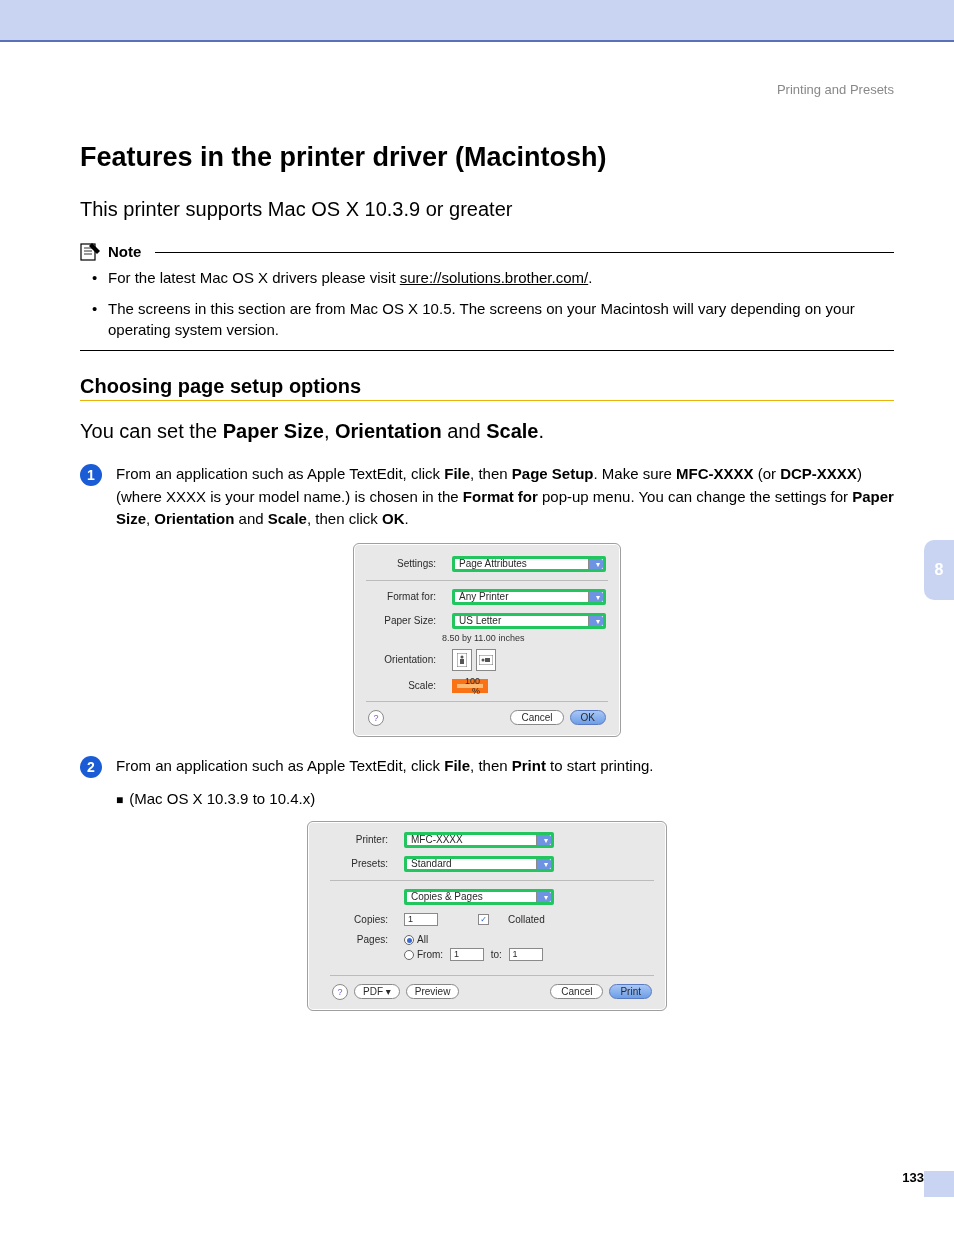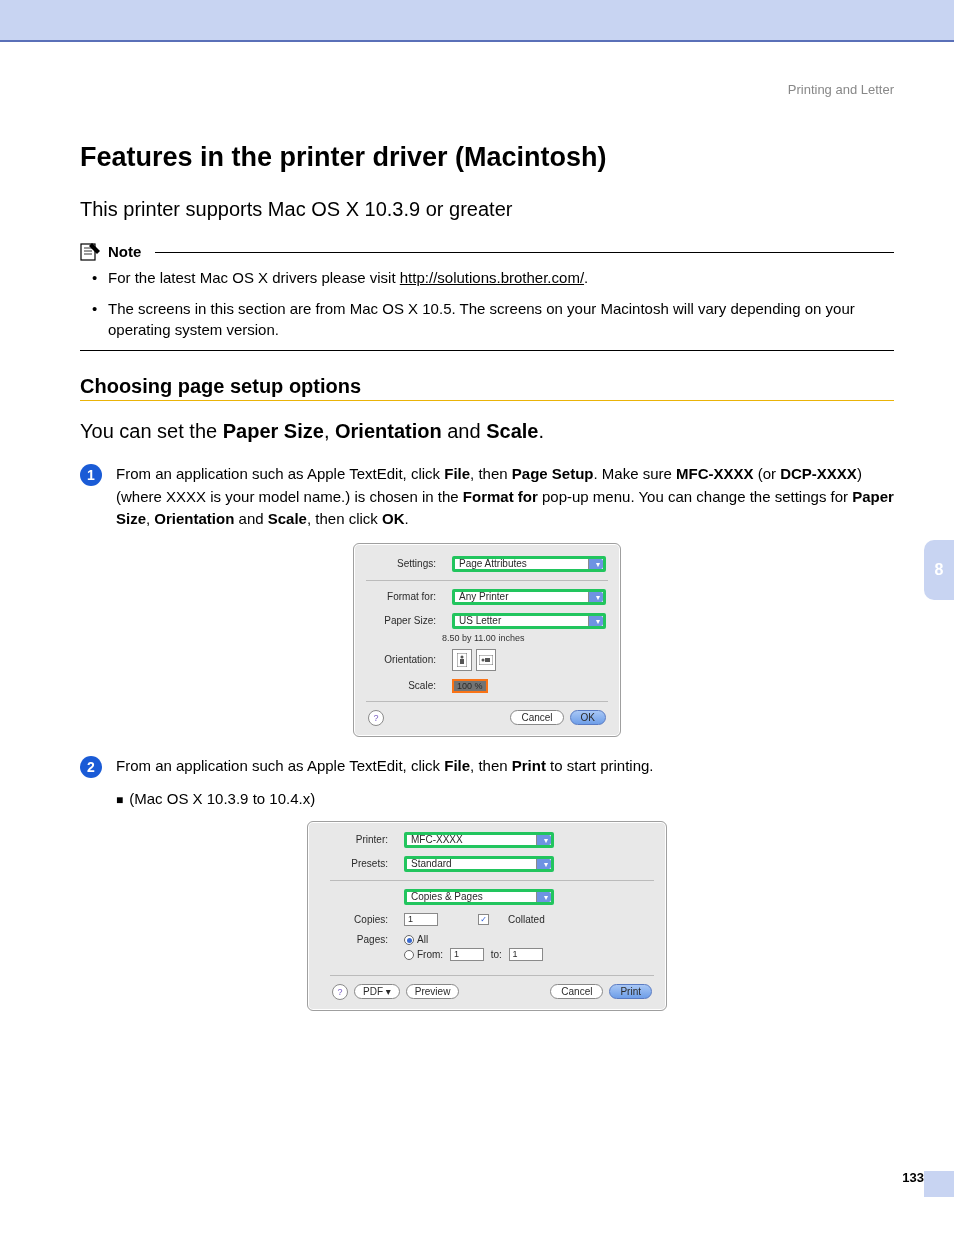--- a/index.html
+++ b/index.html
@@ -189,28 +189,29 @@
     width: 20px;
     height: 22px;
     background: #fff;
     border: 1px solid #888;
     display: flex;
     align-items: center;
     justify-content: center;
     font-size: 9px;
   }
   .scale-input {
-    background: #737373;
-    border: 2px solid #f97316;
+    background: #fdba74;
+    border: 5px solid #f97316;
     width: 36px;
     height: 14px;
     font-size: 9px;
     padding: 0 3px;
     display: flex;
     align-items: center;
+    text-align: right;
   }
   .dlg-divider {
     border-top: 1px solid #bbb;
     margin: 8px -2px;
   }
   .dlg-btnrow {
     display: flex;
     align-items: center;
     gap: 6px;
   }
@@ -317,21 +318,21 @@
     height: 26px;
     background: #c8d4f2;
   }
 </style>
 </head>
 <body>
 
 <div class="top-band"></div>
 
 <div class="page">
-  <div class="header-text">Printing and Letter</div>
+  <div class="header-text">Printing and Presets</div>
 
   <h1 class="title">Features in the printer driver (Macintosh)</h1>
 
   <p class="body-text">This printer supports Mac OS X 10.3.9 or greater</p>
 
   <div class="note-header">
     <span class="note-icon">
       <svg width="22" height="20" viewBox="0 0 22 20">
         <rect x="1" y="3" width="14" height="16" fill="#fff" stroke="#000" stroke-width="1.2"></rect>
         <line x1="4" y1="7" x2="12" y2="7" stroke="#000" stroke-width="0.8"></line>
@@ -339,21 +340,21 @@
         <line x1="4" y1="13" x2="12" y2="13" stroke="#000" stroke-width="0.8"></line>
         <path d="M 12 2 L 20 10 L 17 13 L 9 5 Z" fill="#000"></path>
       </svg>
     </span>
     <span class="note-label">Note</span>
     <span class="note-line"></span>
   </div>
 
   <ul class="note-list">
     <li>
-      <span>For the latest Mac OS X drivers please visit </span><span class="underline">http://solutions.brother.com/</span><span>.</span>
+      <span>For the latest Mac OS X drivers please visit </span><span class="underline">sure://solutions.brother.com/</span><span>.</span>
     </li>
     <li>The screens in this section are from Mac OS X 10.5. The screens on your Macintosh will vary depending on your operating system version.</li>
   </ul>
 
   <div class="divider"></div>
 
   <h2 class="subhead">Choosing page setup options</h2>
 
   <p class="body-text" style="margin-top:16px;">
     <span>You can set the </span><span class="bold">Paper Size</span><span>, </span><span class="bold">Orientation</span><span> and </span><span class="bold">Scale</span><span>.</span>

